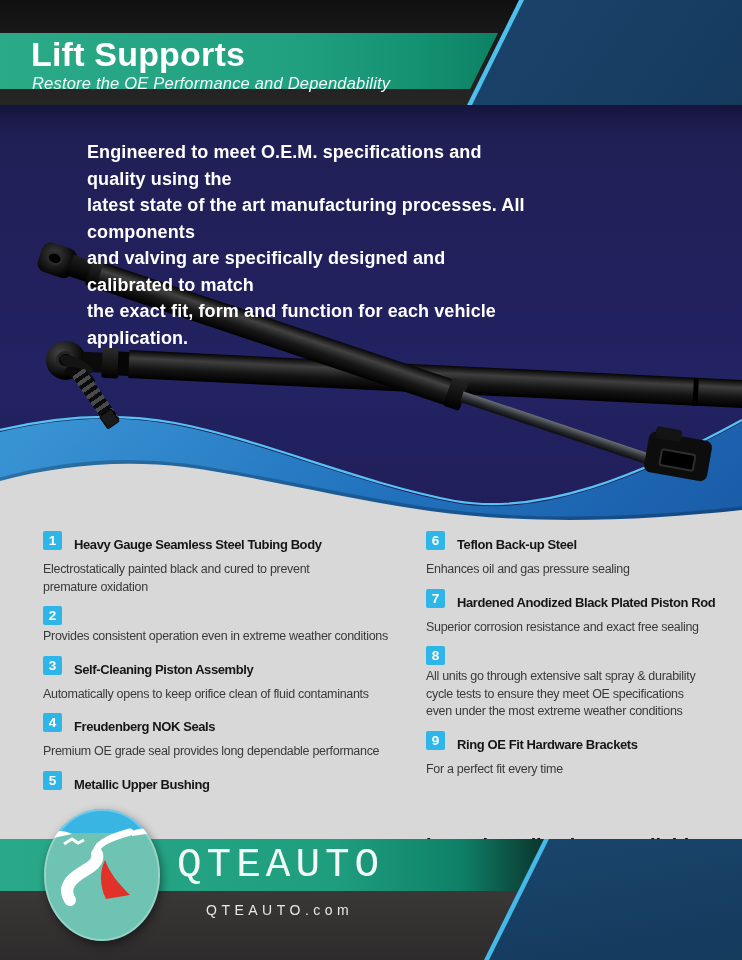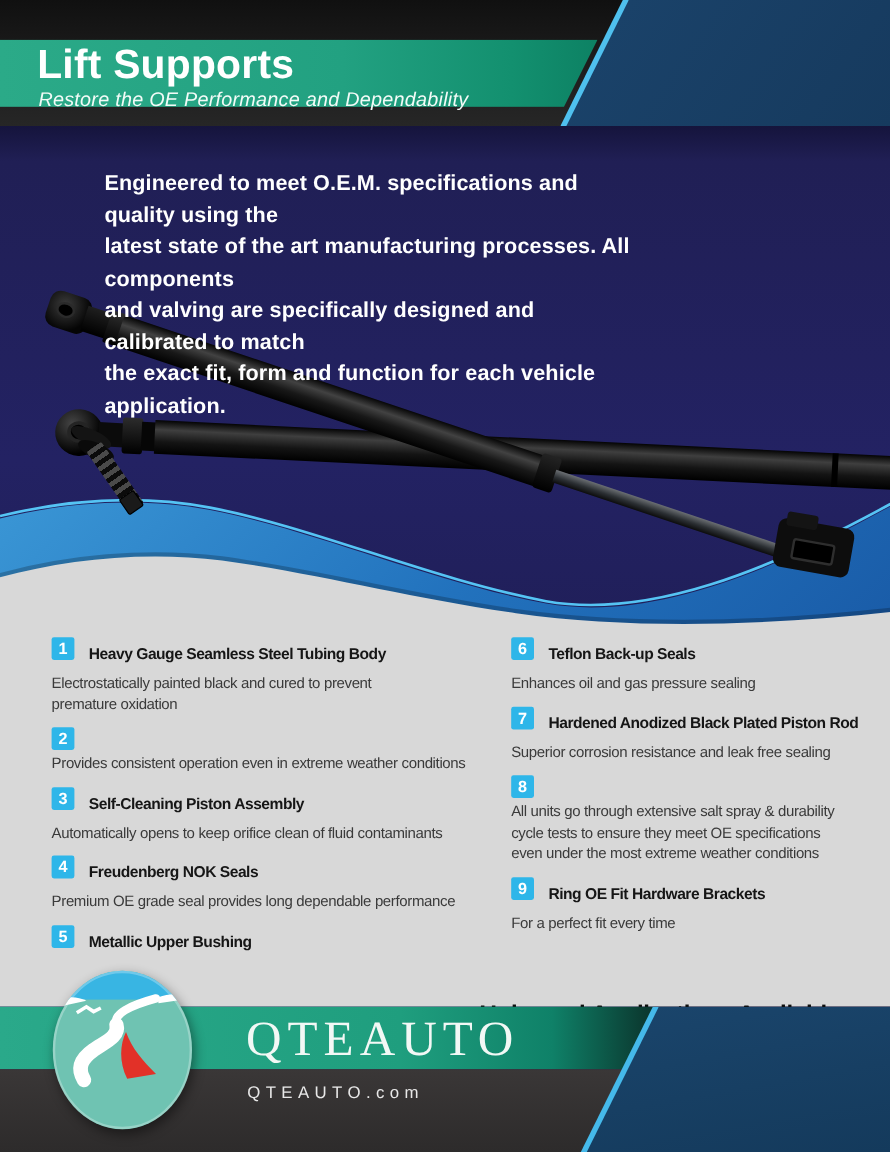--- a/index.html
+++ b/index.html
@@ -84,21 +84,21 @@
   .f-teal{position:absolute;left:0;top:839px;width:742px;height:52px;z-index:4;
     background:linear-gradient(90deg,#2aa98a 0%,#1f9e7e 45%,#0f8168 62%,#0b3d33 72%,#0c1216 80%,#0c1216 100%);}
   .f-charcoal{position:absolute;left:0;top:891px;width:742px;height:69px;z-index:4;
     background:linear-gradient(180deg,#3a3737 0%,#2d2b2b 100%);}
   .f-navy{position:absolute;left:0;top:839px;width:742px;height:121px;z-index:5;
     clip-path:polygon(546px 0,742px 0,742px 121px,486px 121px);
     background:linear-gradient(170deg,#1d4b75 0%,#173f63 70%,#143a5c 100%);}
   .f-slash{position:absolute;left:0;top:839px;width:742px;height:121px;z-index:5;
     clip-path:polygon(544px 0,549px 0,489px 121px,484px 121px);background:#45b9ea;}
   .brand{position:absolute;left:177px;top:839px;height:52px;line-height:53px;z-index:6;
-    font-family:Liberation Serif, serif;font-size:41px;color:#f2f8f5;letter-spacing:5px;margin-left:28px;}
+    font-family:Liberation Mono, monospace;font-size:41px;color:#f2f8f5;letter-spacing:5px;}
   .website{position:absolute;left:206px;top:902px;z-index:6;
     font-size:14px;color:#e8e8e8;letter-spacing:4.5px;font-weight:400;}
   .logo{position:absolute;left:42px;top:808px;z-index:7;filter:drop-shadow(2px 4px 5px rgba(0,0,0,.45));}
 </style>
 </head>
 <body>
 
 <div class="page">
 
   <div class="body-bg"></div>
@@ -193,30 +193,30 @@
         <span class="badge">5</span>
         <h3 class="feat-title">Metallic Upper Bushing</h3>
       </div>
     </div>
   </div>
 
   <div class="features col-right">
     <div class="feat">
       <div class="feat-head">
         <span class="badge">6</span>
-        <h3 class="feat-title">Teflon Back-up Seals</h3>
+        <h3 class="feat-title">Teflon Back-up Steel</h3>
       </div>
       <p class="feat-desc">Enhances oil and gas pressure sealing</p>
     </div>
     <div class="feat">
       <div class="feat-head">
         <span class="badge">7</span>
         <h3 class="feat-title">Hardened Anodized Black Plated Piston Rod</h3>
       </div>
-      <p class="feat-desc">Superior corrosion resistance and leak free sealing</p>
+      <p class="feat-desc">Superior corrosion resistance and exact free sealing</p>
     </div>
     <div class="feat">
       <div class="feat-head">
         <span class="badge">8</span>
       </div>
       <p class="feat-desc">All units go through extensive salt spray &amp; durability cycle tests to ensure they meet OE specifications even under the most extreme weather conditions</p>
     </div>
     <div class="feat">
       <div class="feat-head">
         <span class="badge">9</span>

